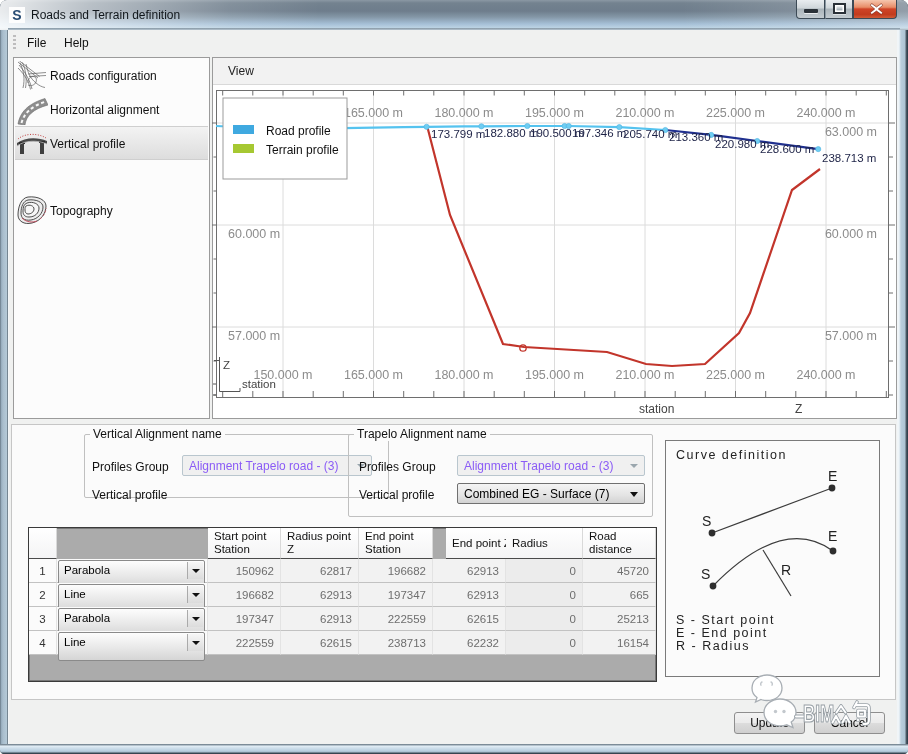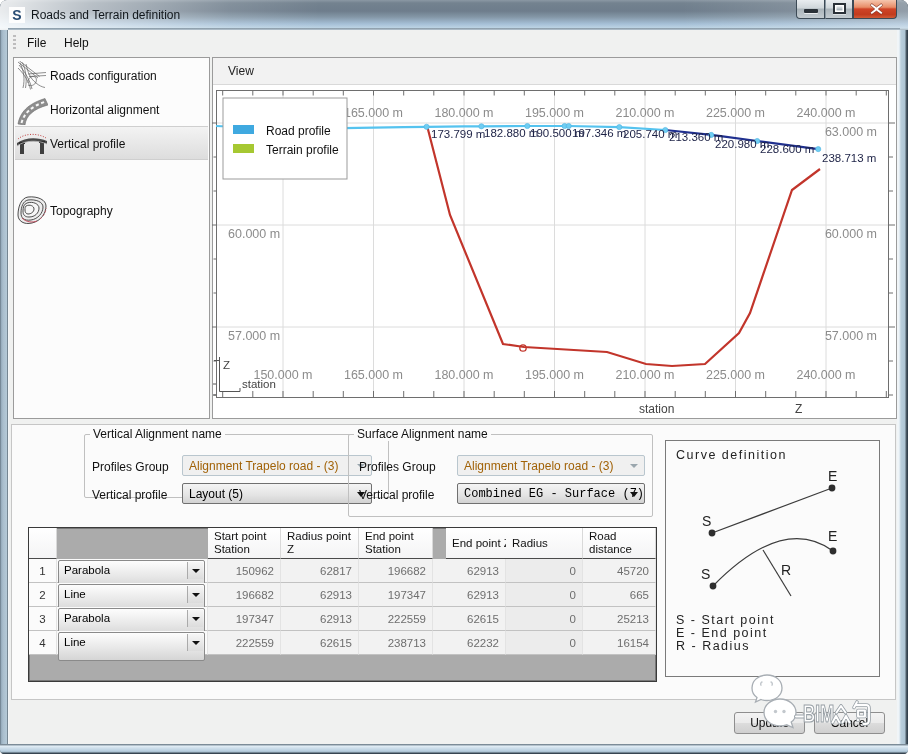--- a/index.html
+++ b/index.html
@@ -36,21 +36,21 @@
 .navicon{position:absolute;left:1px;top:2px;width:32px;height:30px;}
 #viewpanel{position:absolute;left:212px;top:57px;width:685px;height:362px;background:#fff;border:1px solid #9b9b9b;}
 #viewhdr{position:absolute;left:0;top:0;width:100%;height:27px;background:#f2f2f2;border-bottom:1px solid #d9d9d9;}
 #viewhdr span{position:absolute;left:15px;top:6px;font-size:12px;color:#222;}
 #chartsvg{position:absolute;left:-1px;top:-1px;}
 #bottompanel{position:absolute;left:11px;top:424px;width:885px;height:276px;background:#fbfbfb;border:1px solid #c6c6c6;}
 .groupbox{position:absolute;border:1px solid #c0c0c0;border-radius:2px;}
 .grouptitle{position:absolute;top:-8px;left:5px;background:#fbfbfb;padding:0 3px;font-size:12px;color:#111;}
 .lbl{position:absolute;font-size:12px;color:#111;}
 .combo{position:absolute;height:21px;font-size:12px;}
-.combo.dis{background:#f0f0f0;border:1px solid #b9c6ce;border-radius:2px;color:#a16207;}
+.combo.dis{background:#f0f0f0;border:1px solid #b9c6ce;border-radius:2px;color:#8b5cf6;}
 .combo.en{background:linear-gradient(180deg,#f4f4f4,#e3e3e3 60%,#d2d2d2);border:1px solid #707070;border-radius:2px;color:#000;}
 .combo .ct{position:absolute;left:6px;top:3px;white-space:nowrap;}
 .combo .arr{position:absolute;right:6px;top:8px;width:0;height:0;border-left:4px solid transparent;border-right:4px solid transparent;}
 .combo.dis .arr{border-top:4px solid #9aa6ad;}
 .combo.en .arr{border-top:5px solid #111;}
 #tbl{position:absolute;left:16px;top:102px;width:629px;height:155px;border:1px solid #3a3a3a;box-shadow:inset 0 0 0 1px rgba(58,58,58,.45);background:#ababab;}
 .th{position:absolute;top:0;height:31px;background:linear-gradient(180deg,#ffffff,#f4f4f5);border-right:1px solid #d9d9d9;border-bottom:1px solid #4a4a4a;font-size:11.5px;color:#111;}
 .th div{position:absolute;left:6px;top:50%;transform:translateY(-50%);line-height:13px;}
 .td{position:absolute;height:24px;border-right:1px solid #e3e3e3;border-bottom:1px solid #c2c2c2;font-size:11.5px;}
 .num{background:#f2f2f2;color:#6e6e6e;}
@@ -263,34 +263,30 @@
   </div>
   <div id="bottompanel">
     <div class="groupbox" style="left:24px;top:9px;width:305px;height:64px;margin-left:48px;">
       <div class="grouptitle">Vertical Alignment name</div>
       <div class="lbl" style="left:7px;top:25px;">Profiles Group</div>
       <div class="combo dis" style="left:97px;top:20px;width:190px;">
           <span class="ct">Alignment Trapelo road - (3)</span>
           <span class="arr"></span>
         </div>
       <div class="lbl" style="left:7px;top:53px;">Vertical profile</div>
-      <div class="combo en" style="left:97px;top:48px;width:190px;">
-          <span class="ct">Layout (5)</span>
-          <span class="arr"></span>
-        </div>
     </div>
     <div class="groupbox" style="left:336px;top:9px;width:305px;height:83px;">
-      <div class="grouptitle">Surface Alignment name</div>
+      <div class="grouptitle">Trapelo Alignment name</div>
       <div class="lbl" style="left:10px;top:25px;">Profiles Group</div>
       <div class="combo dis" style="left:108px;top:20px;width:188px;">
           <span class="ct">Alignment Trapelo road - (3)</span>
           <span class="arr"></span>
         </div>
       <div class="lbl" style="left:10px;top:53px;">Vertical profile</div>
-      <div class="combo en" style="left:108px;top:48px;width:188px;font-family:Liberation Mono, monospace;">
+      <div class="combo en" style="left:108px;top:48px;width:188px;">
           <span class="ct">Combined EG - Surface (7)</span>
           <span class="arr"></span>
         </div>
     </div>
     <div id="tbl">
       <div class="th" style="left:0px;width:28px;">
           <div></div>
         </div>
       <div class="th" style="left:179px;width:73px;">
           <div>Start point<br>Station</div>

